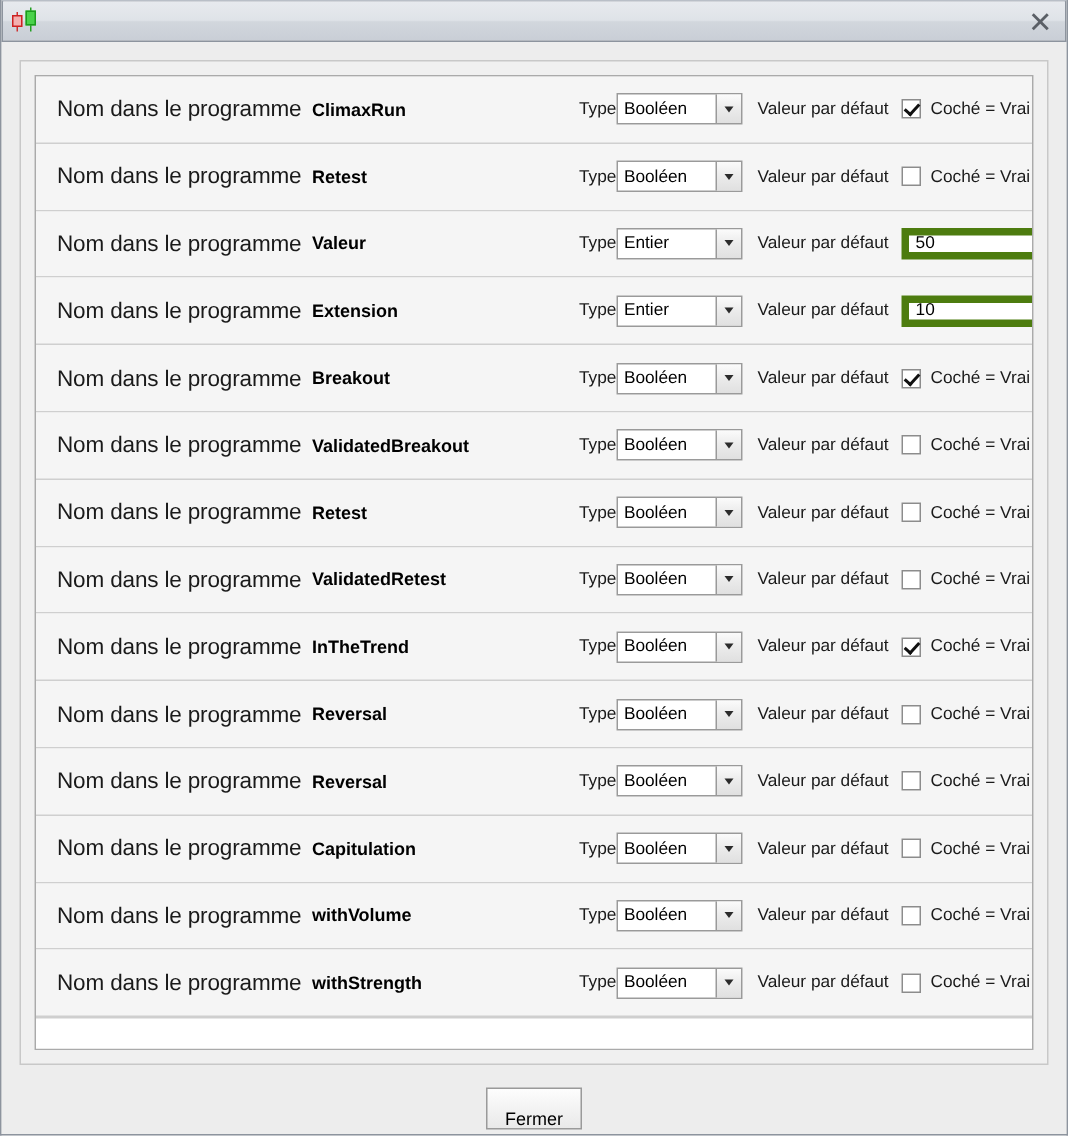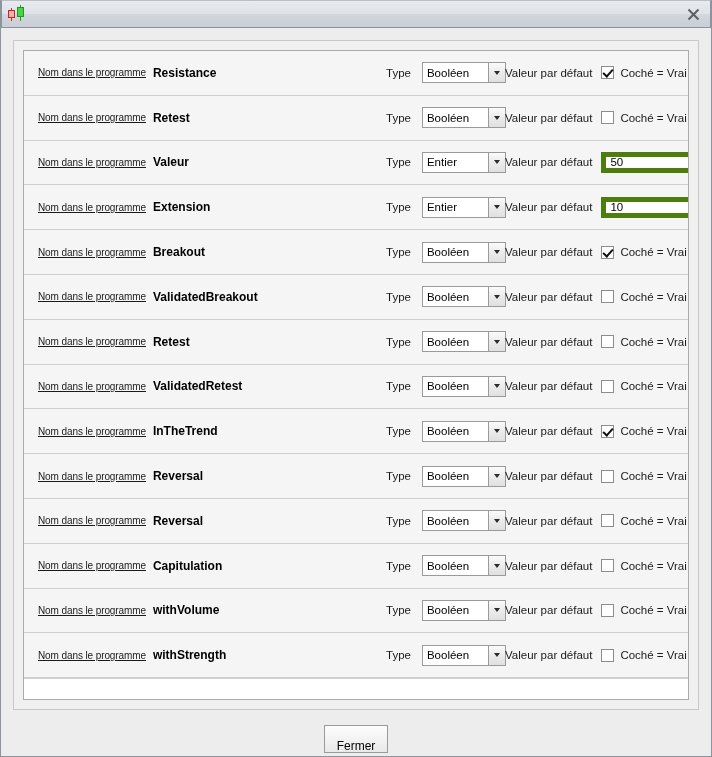--- a/index.html
+++ b/index.html
@@ -88,25 +88,24 @@
     border-bottom: 1px solid #cfcfcf;
     display: flex;
     align-items: center;
     padding-left: 14px;
     padding-right: 10px;
     position: relative;
   }
   .param-row:first-child { border-top: none; }
 
   .label-static {
-    font-size: 10px;
+    font-size: 15px;
     color: #1a1a1a;
     letter-spacing: -0.1px;
     white-space: nowrap;
-    text-decoration: underline;
   }
   .label-name {
     font-size: 12px;
     font-weight: bold;
     color: #000000;
     margin-left: 7px;
     white-space: nowrap;
   }
 
   .row-mid {
@@ -116,21 +115,21 @@
     align-items: center;
   }
   .row-right {
     position: absolute;
     left: 481px;
     display: flex;
     align-items: center;
   }
 
   .type-label {
-    font-size: 11.5px; color: #1a1a1a; margin-right: 11px;
+    font-size: 11.5px; color: #1a1a1a; margin-right: 0;
   }
 
   .combo {
     width: 84px; height: 21px;
     border: 1px solid #9a9a9a;
     background: #ffffff;
     display: flex; align-items: center;
     position: relative;
     cursor: default;
   }
@@ -240,21 +239,21 @@
       <line x1="11.5" y1="1.5" x2="1.5" y2="11.5" stroke="#5a5f66" stroke-width="1.9"></line>
     </svg>
   </div>
 </div>
 
 <div id="window-body">
   <div id="panel">
     <div id="param-list">
         <div class="param-row">
           <span class="label-static">Nom dans le programme</span>
-          <span class="label-name">Resistance</span>
+          <span class="label-name">ClimaxRun</span>
           <div class="row-mid">
             <span class="type-label">Type</span>
             <div class="combo">
               <span class="combo-text">Booléen</span>
               <span class="combo-arrow">
                 <span></span>
               </span>
             </div>
           </div>
           <div class="row-right">

